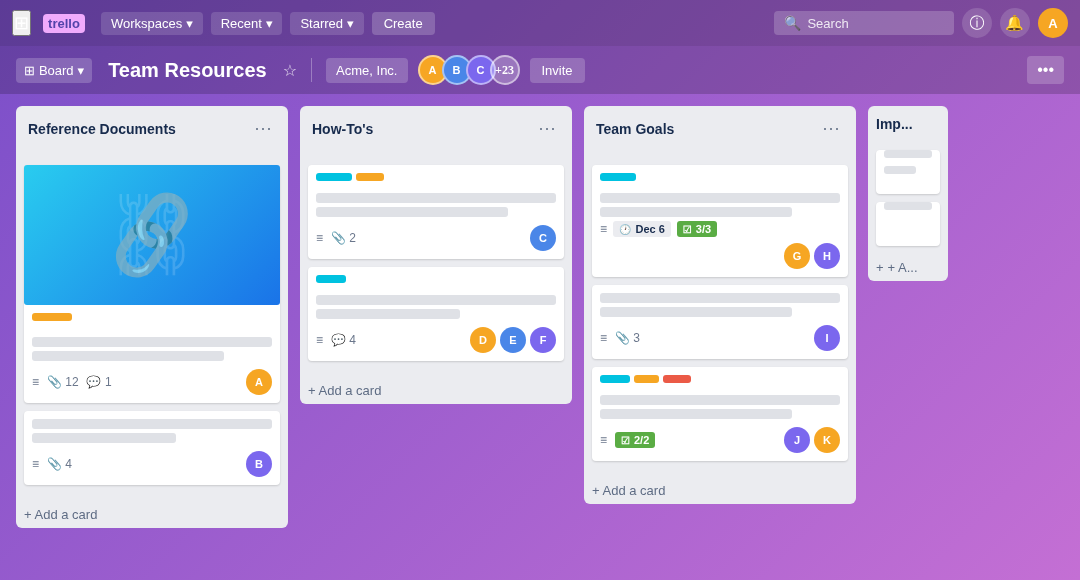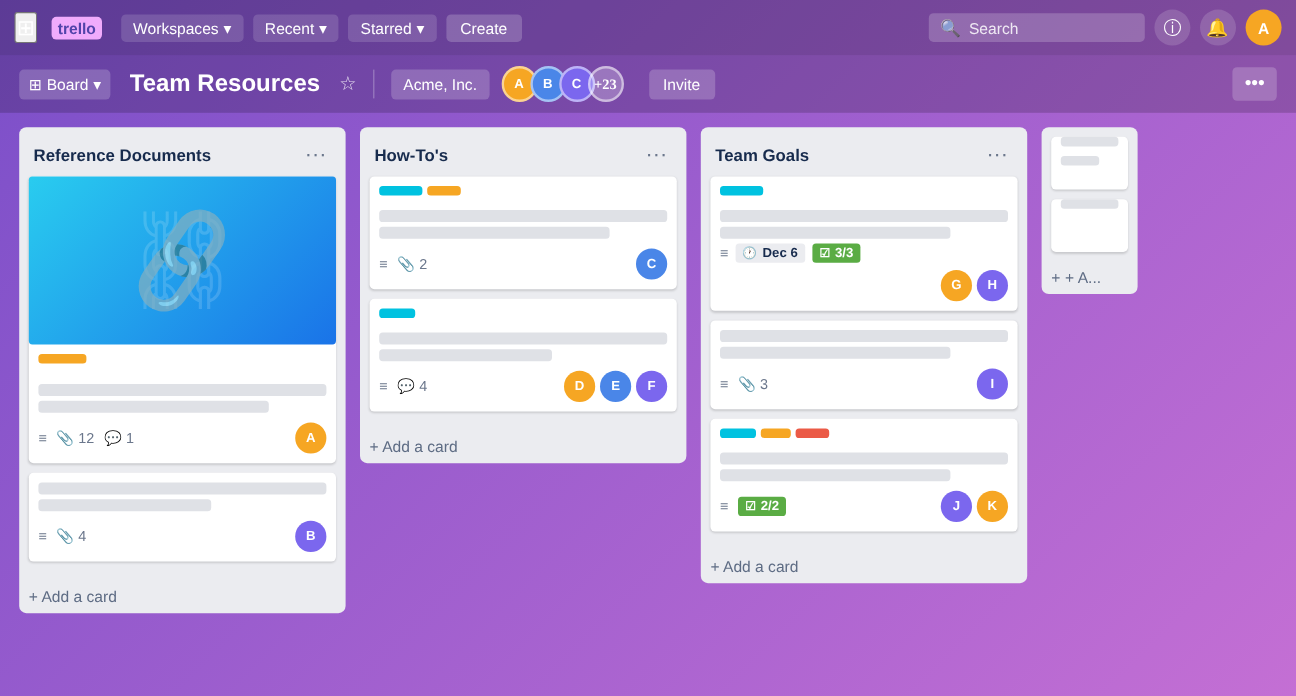--- a/index.html
+++ b/index.html
@@ -105,21 +105,21 @@
       font-size: 12px; font-weight: 600;
       border-radius: 50%; width: 30px; height: 30px;
       display: flex; align-items: center; justify-content: center;
       margin-left: -6px; border: 2px solid rgba(255,255,255,0.5);
       cursor: pointer;
       font-family: Liberation Serif, serif;
     }
     .invite-btn {
       background: rgba(255,255,255,0.2); border: none;
       border-radius: 4px; color: white; padding: 5px 12px;
-      font-size: 13px; cursor: pointer; font-weight: 500; margin-left: 11px;
+      font-size: 13px; cursor: pointer; font-weight: 500;
     }
     .more-btn {
       background: rgba(255,255,255,0.2); border: none;
       border-radius: 4px; color: white; padding: 5px 10px;
       font-size: 16px; cursor: pointer; margin-left: auto;
     }
 
     
     .board-area {
       display: flex;
@@ -135,21 +135,21 @@
       background: #ebecf0;
       border-radius: 6px;
       width: 272px;
       min-width: 272px;
       max-height: 100%;
       overflow-y: auto;
       flex-shrink: 0;
     }
     .column-header {
       display: flex; align-items: center; justify-content: space-between;
-      padding: 10px 12px 6px;
+      padding: 10px 12px 24px;
       font-weight: 700; font-size: 14px; color: #172b4d;
     }
     .column-menu-btn {
       background: none; border: none; cursor: pointer;
       color: #6b778c; font-size: 18px; padding: 2px 4px;
       border-radius: 3px;
     }
     .column-body { padding: 0 8px 8px; }
     .add-card-btn {
       display: flex; align-items: center; gap: 6px;
@@ -457,20 +457,23 @@
             <div class="card-avatar" style="background:#7b67ee;">J</div>
             <div class="card-avatar" style="background:#f6a623;">K</div>
           </div>
         </div>
       </div>
     </div>
     <button class="add-card-btn">+ Add a card</button>
   </div>
 
   <div class="column-partial">
+    <div class="column-partial-header">
+      <span>Imp...</span>
+    </div>
     <div class="partial-card">
       <div class="partial-card-line"></div>
       <div class="partial-card-line short"></div>
     </div>
     <div class="partial-card">
       <div class="partial-card-line"></div>
     </div>
     <div class="partial-add">
       <span>+</span>
       <span>+ A...</span>

